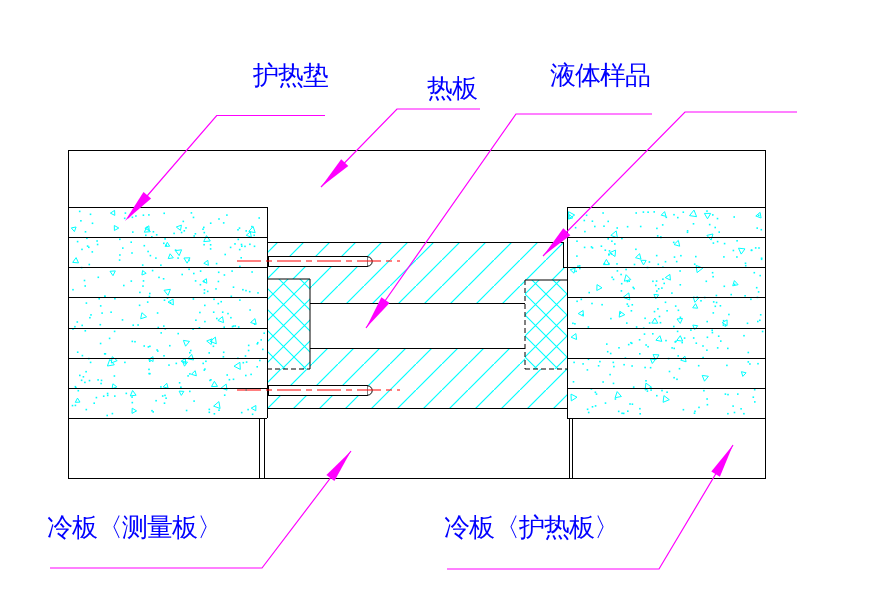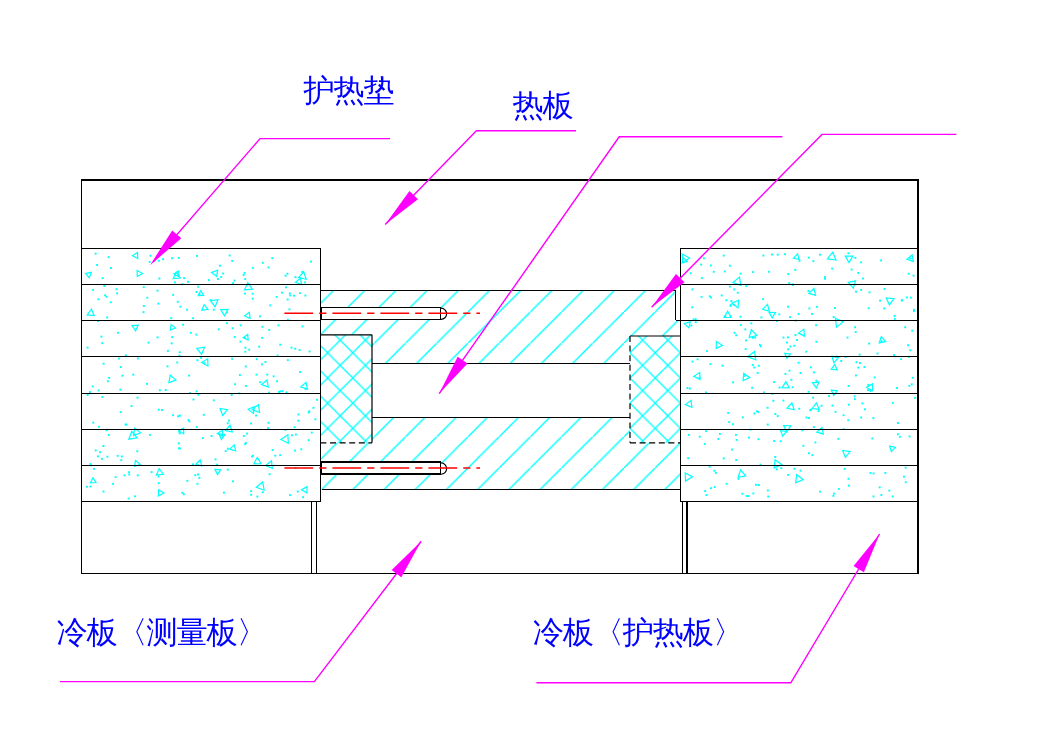--- a/index.html
+++ b/index.html
@@ -746,15 +746,16 @@
       <polygon class="mag-fill" points="351,451 326.4,475.0 334.4,481.1"></polygon>
     </g>
     <g>
       <path class="mag" d="M447,569 H659 L733,445"></path>
       <polygon class="mag-fill" points="733,445 711.3,471.6 719.9,476.8"></polygon>
     </g>
   </svg>
 
   <div class="lbl" style="left:253px;top:61px">护热垫</div>
   <div class="lbl" style="left:427px;top:74px">热板</div>
+  <div class="lbl" style="left:550px;top:61px">液体样品</div>
   <div class="lbl" style="left:47px;top:513px">冷板〈测量板〉</div>
   <div class="lbl" style="left:444px;top:513px">冷板〈护热板〉</div>
 </div>
 
 </body></html>

